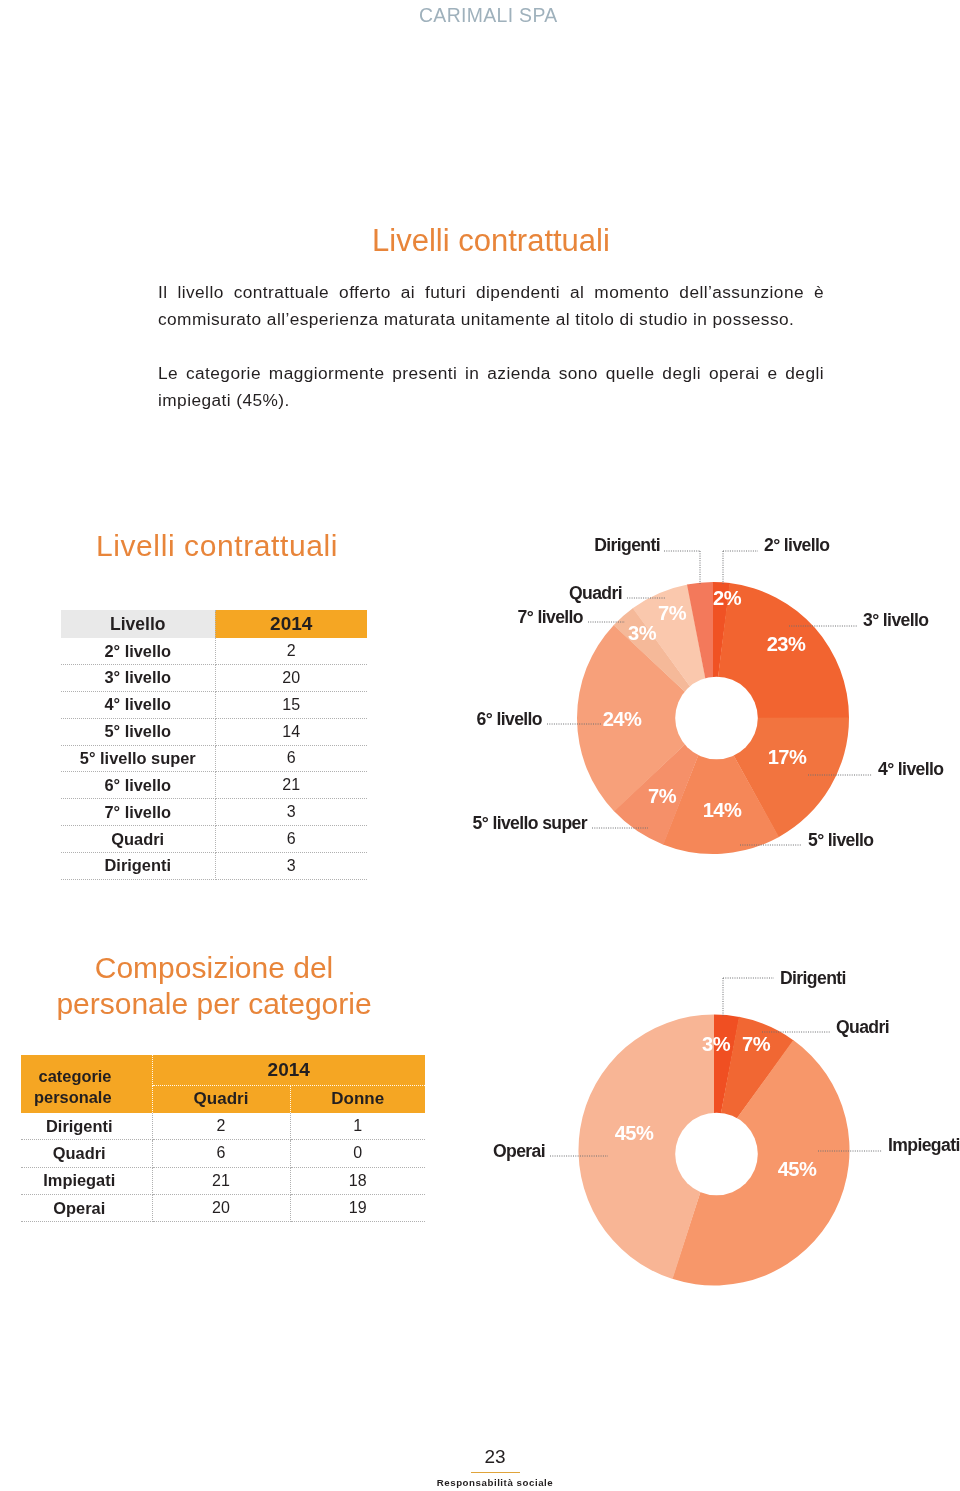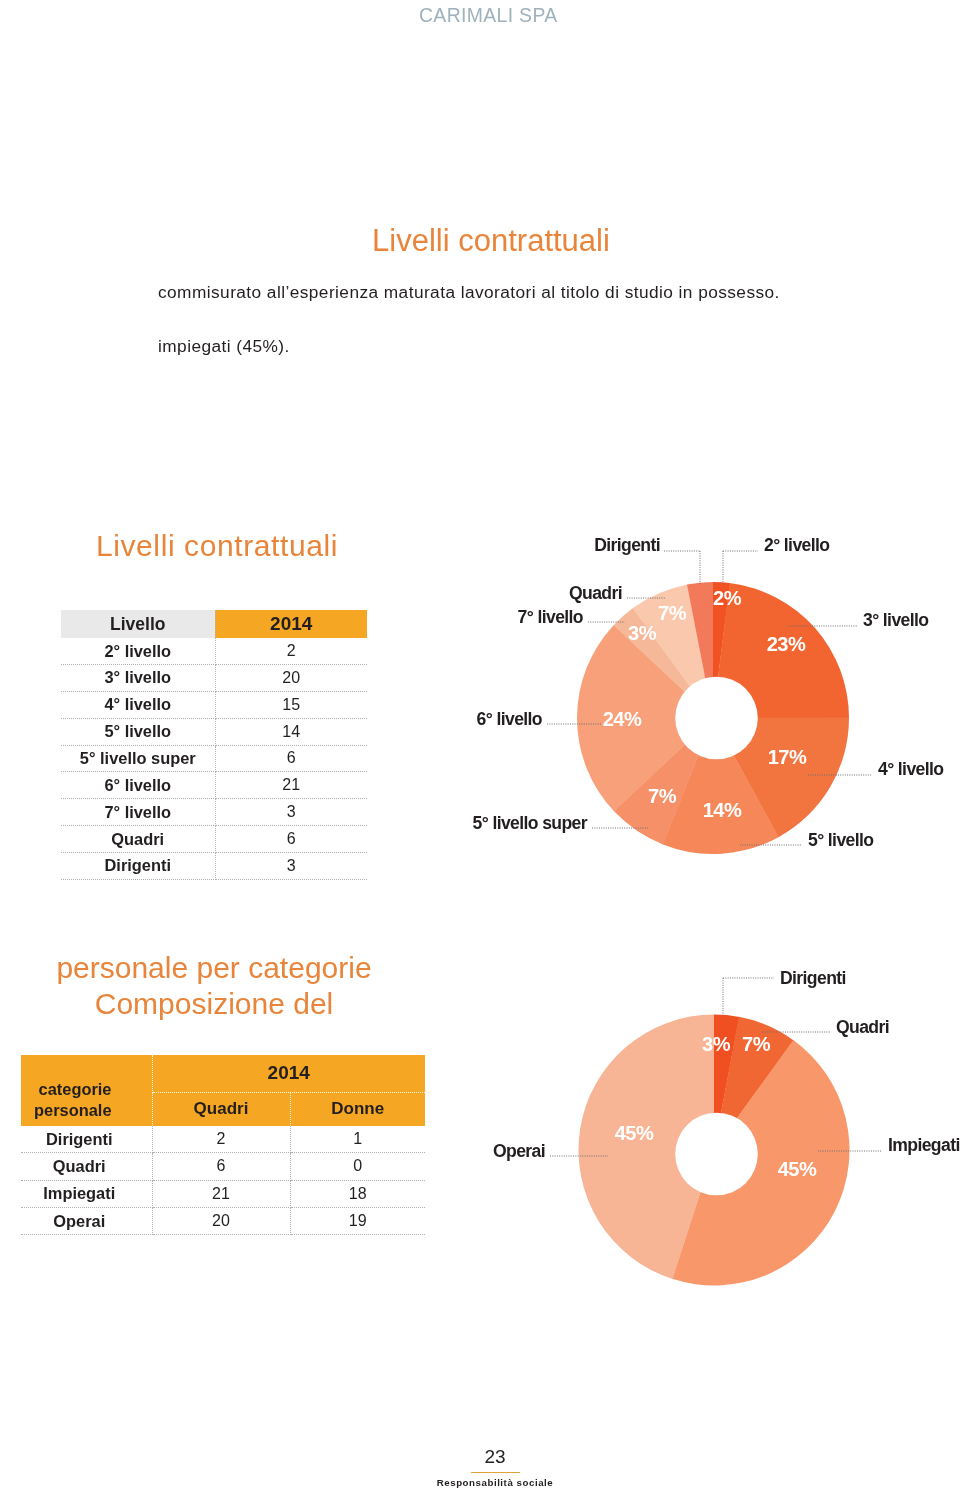--- a/index.html
+++ b/index.html
@@ -49,21 +49,21 @@
   #table1 .vsep{border-right:1px dotted #b4b4b4;}
   #table1 col.a{width:154px;}
   #table1 col.b{width:152px;}
 
   
   #table2{left:21px; top:1055px; width:404px;}
   #table2 .hd{background:#f5a623; border-bottom:none;}
   #table2 td{height:26.3px;}
   #table2 .lbl2{text-align:right; padding-right:40px; font-size:16.4px;
                 line-height:21px; vertical-align:middle; height:53px;
-                padding-top:18px;}
+                padding-top:5px;}
   #table2 .yr{font-size:19px; height:28.5px; border-bottom:1px dotted #fff7ea;}
   #table2 .sub{font-size:17px; height:26px;}
   #table2 .vsep{border-right:1px dotted #b0b0b0;}
   #table2 .hd.vsep{border-right:1px dotted #fff7ea;}
   #table2 tbody tr:nth-child(n+3) .lbl{padding-right:14px;}
   #table2 col.c0{width:131px;}
   #table2 col.c1{width:138px;}
   #table2 col.c2{width:135px;}
 
   
@@ -75,24 +75,26 @@
 </style>
 </head>
 <body>
 
 <div class="abs" id="company-name">CARIMALI SPA</div>
 
 <div class="abs" id="page-title">Livelli contrattuali</div>
 
 <div class="abs" id="body-copy">
   <p>
-    <span class="jline-last">commisurato all’esperienza maturata lavoratori al titolo di studio in possesso.</span>
+    <span class="jline">Il livello contrattuale offerto ai futuri dipendenti al momento dell’assunzione è</span>
+    <span class="jline-last">commisurato all’esperienza maturata unitamente al titolo di studio in possesso.</span>
   </p>
   <div class="gap"></div>
   <p>
+    <span class="jline">Le categorie maggiormente presenti in azienda sono quelle degli operai e degli</span>
     <span class="jline-last">impiegati (45%).</span>
   </p>
 </div>
 
 <div class="abs chart-heading" id="chart1-heading">Livelli contrattuali</div>
 
 <table class="abs dt" id="table1">
   <colgroup>
       <col class="a">
       <col class="b">
@@ -135,22 +137,22 @@
         <td class="num">6</td>
       </tr>
       <tr>
         <td class="lbl vsep">Dirigenti</td>
         <td class="num">3</td>
       </tr>
     </tbody>
 </table>
 
 <div class="abs chart-heading" id="chart2-heading">
+  <div>Composizione del</div>
   <div>personale per categorie</div>
-  <div>Composizione del</div>
 </div>
 
 <table class="abs dt" id="table2">
   <colgroup>
       <col class="c0">
       <col class="c1">
       <col class="c2">
     </colgroup>
   <tbody id="table2-body">
       <tr>

